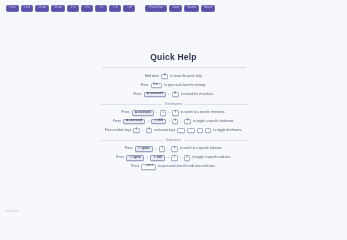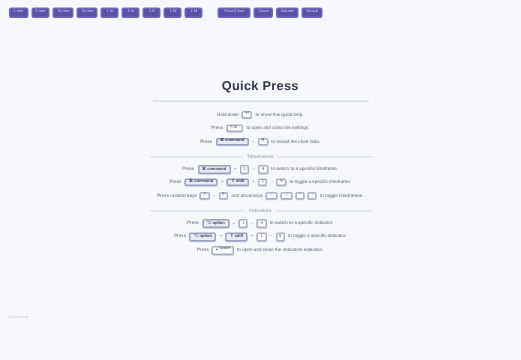--- a/index.html
+++ b/index.html
@@ -179,21 +179,21 @@
   <div class="tb-group right">
       <div class="tb-btn wide">Price/Chart</div>
       <div class="tb-btn">Zoom</div>
       <div class="tb-btn">Volume</div>
       <div class="tb-btn">Neural</div>
     </div>
 </div>
 
 <div class="help-wrap">
 
-  <div class="help-title">Quick Press</div>
+  <div class="help-title">Quick Help</div>
   <div class="title-rule"></div>
 
   <div class="rows">
       <div class="row">
         <span class="txt">Hold down</span>
         <span class="key">H</span>
         <span class="txt">to show this quick help.</span>
       </div>
       <div class="row">
         <span class="txt">Press</span>

